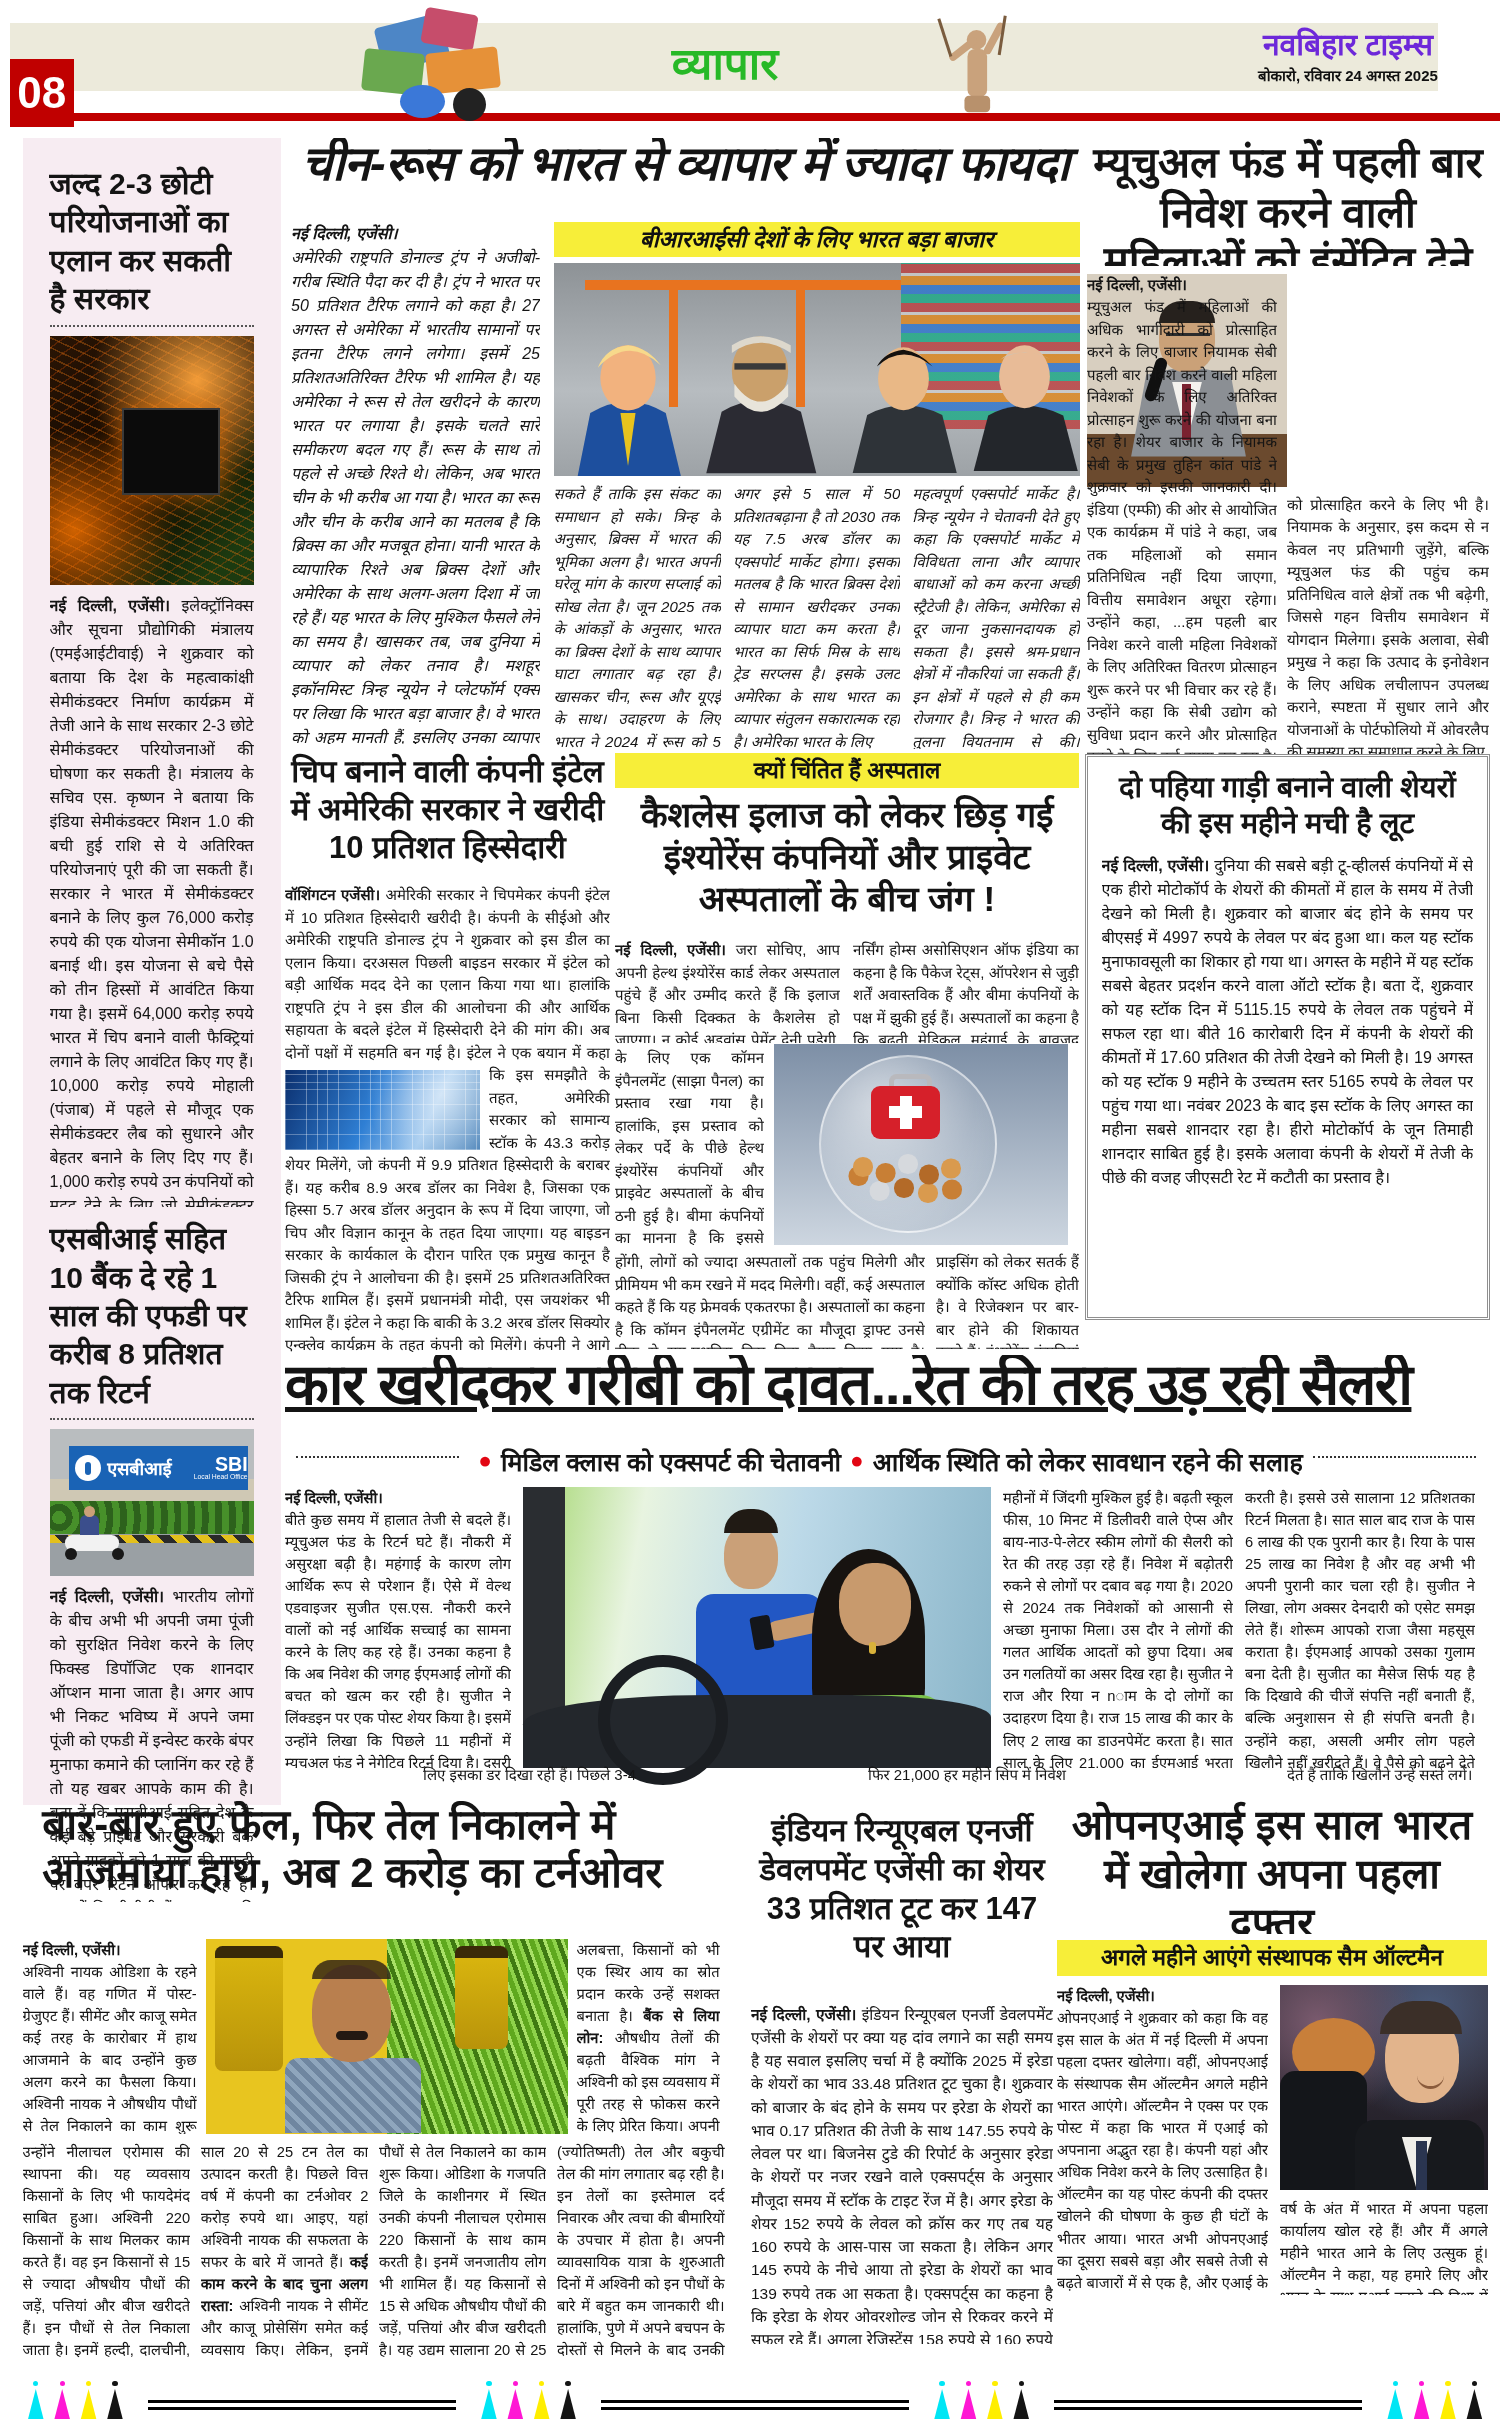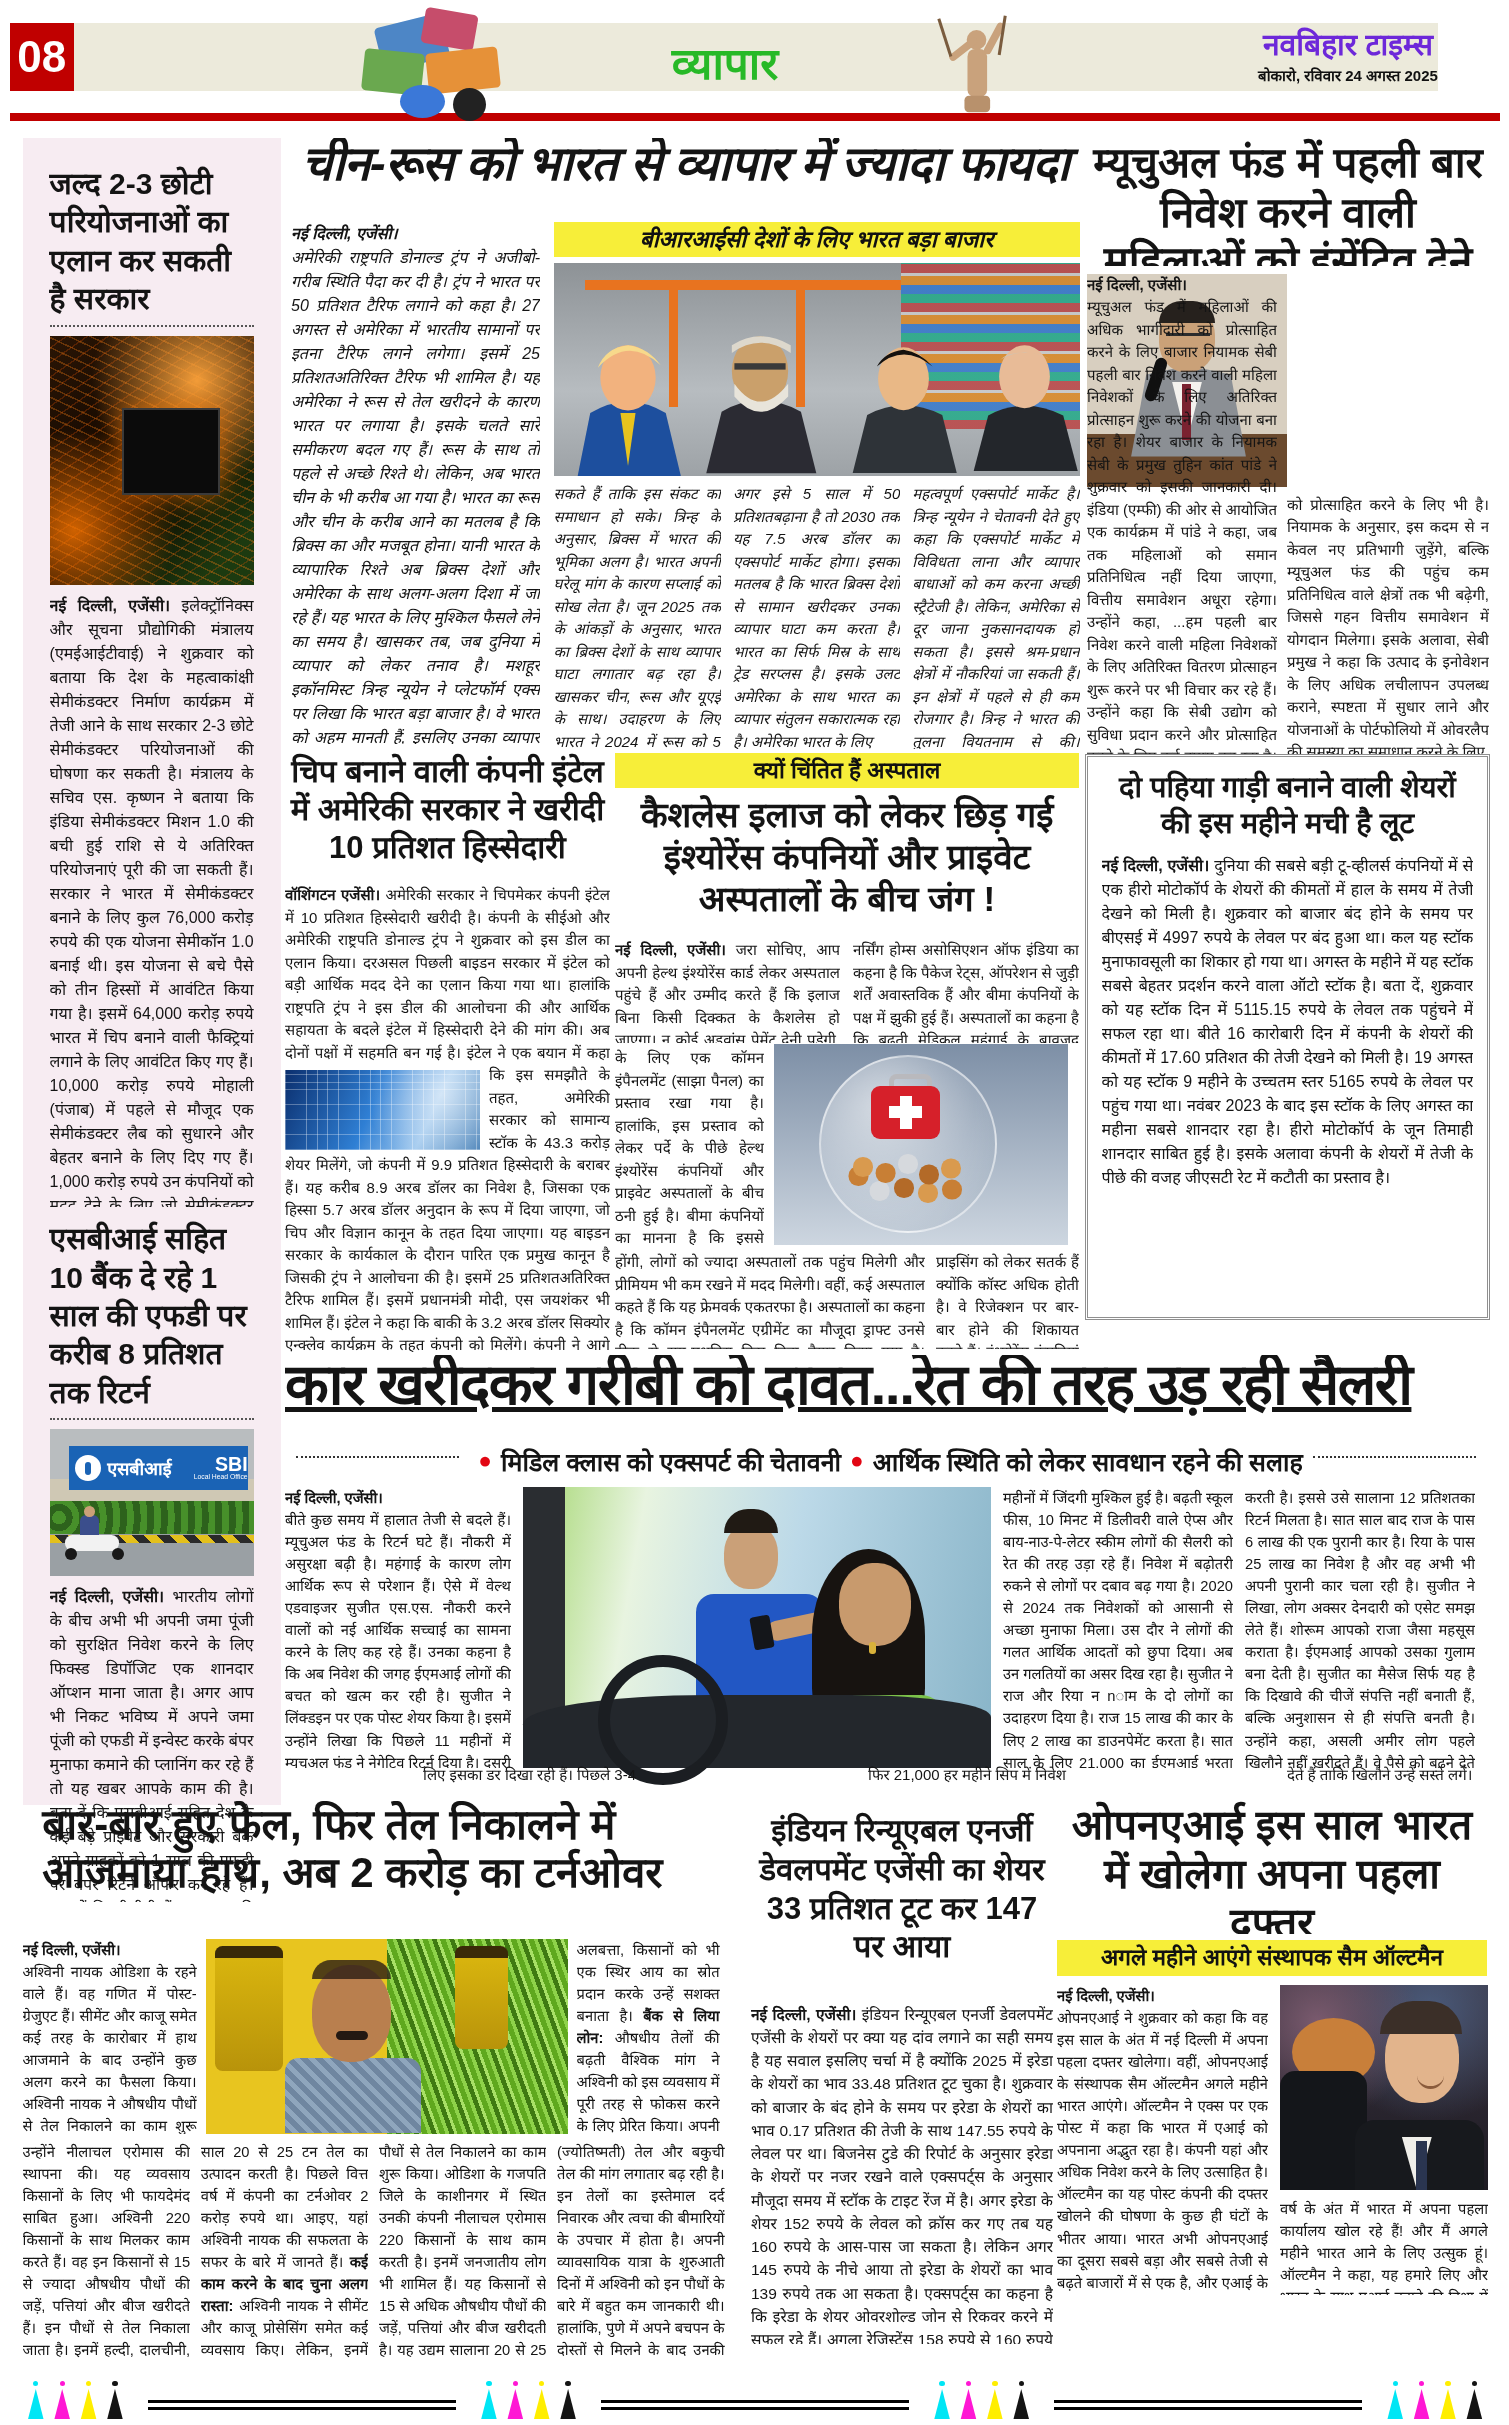--- a/index.html
+++ b/index.html
@@ -6,21 +6,21 @@
   #page{position:relative;width:1510px;height:2426px;background:#fff;overflow:hidden;margin:0 auto;}
   .abs{position:absolute;}
   .clip{overflow:hidden;}
   .txt{font-size:15px;line-height:1.5;text-align:justify;color:#141414;}
   .txt .dateline{font-weight:bold;}
   .hl{font-weight:800;color:#141414;}
   .kicker{background:#f7ee39;color:#111;font-weight:800;text-align:center;}
   .dotted{border-bottom:2.3px dotted #555;}
   
   .band{background:#eceadb;}
-  .pagebox{background:#c00000;color:#fff;display:flex;align-items:center;justify-content:center;font-weight:800;font-size:44px;}
+  .pagebox{background:#c00000;color:#fff;display:flex;align-items:center;justify-content:center;font-weight:800;font-size:44px;margin-top:36px;}
   .sectitle{color:#27b927;font-weight:800;font-size:44px;text-align:center;}
   .papername{color:#6d28d9;font-weight:800;font-size:30px;text-align:center;line-height:1.05;}
   .edition{color:#111;font-weight:700;font-size:15px;text-align:center;margin-top:4.5px;}
   .redrule{background:#c00000;}
   
   .collage span{position:absolute;border-radius:4.5px;}
   .statue svg{display:block;}
   
   .pinkcol{background:#f7ecf2;padding:27px;box-sizing:border-box;}
   .pinkcol .hl{font-size:31px;line-height:1.28;padding-bottom:6px;}

